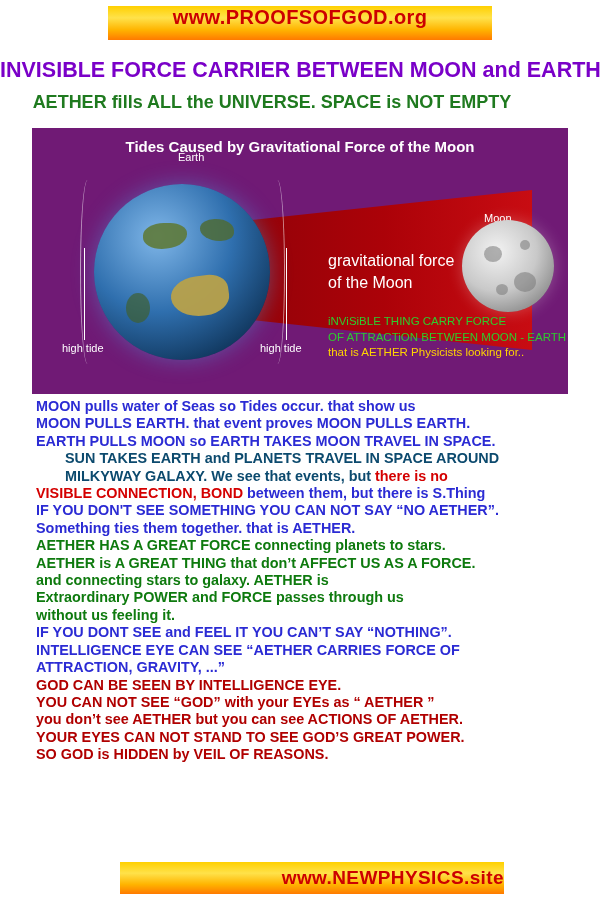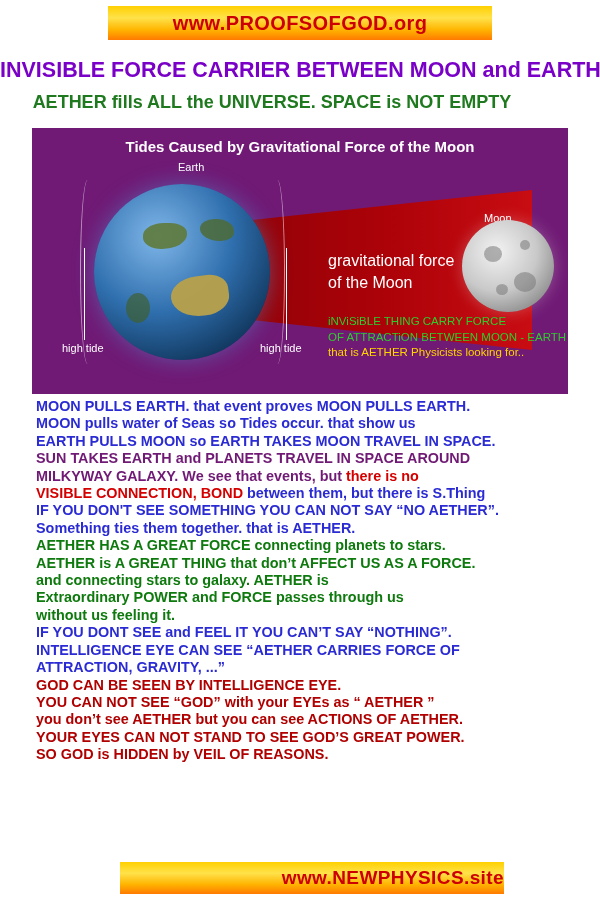--- a/index.html
+++ b/index.html
@@ -8,21 +8,21 @@
     background:#ffffff;
     font-family:"Liberation Sans", sans-serif;
     overflow:hidden;
   }
   .page{position:relative;width:600px;height:900px;}
 
   
   .banner{
     position:absolute;left:108px;top:6px;width:384px;height:34px;
     background:linear-gradient(180deg,#ffd000 0%,#ffe24a 35%,#ffb400 70%,#ff7a00 100%);
-    display:flex;align-items:center;justify-content:center;
+    display:flex;justify-content:center;
   }
   .banner-text{
     font-weight:bold;font-size:20px;color:#cc0000;letter-spacing:.4px;
     white-space:nowrap;
   }
 
   
   .headline{
     position:absolute;left:0;top:58px;width:600px;text-align:center;
     font-weight:bold;font-size:21.5px;color:#7a00c8;white-space:nowrap;
@@ -35,21 +35,21 @@
   
   .figure{
     position:absolute;left:32px;top:128px;width:536px;height:266px;
     background:#701a75;overflow:hidden;
   }
   .fig-title{
     position:absolute;left:0;top:10px;width:536px;text-align:center;
     color:#ffffff;font-weight:bold;font-size:15px;
   }
   .label-earth{
-    position:absolute;left:146px;top:33px;color:#ffffff;font-size:11px;
+    position:absolute;left:146px;top:23px;color:#ffffff;font-size:11px;
   }
   .label-moon{
     position:absolute;left:452px;top:84px;color:#ffffff;font-size:11px;
   }
   
   .cone{
     position:absolute;left:170px;top:62px;width:330px;height:160px;
     background:linear-gradient(90deg,#8e0000 0%,#b00000 55%,#cf0b0b 100%);
     clip-path:polygon(0% 22%, 100% 0%, 100% 100%, 0% 78%);
     opacity:.93;
@@ -96,21 +96,21 @@
   .fig-note .l2{color:#2ecc2e;}
   .fig-note .l3{color:#ffd400;}
 
   
   .body-text{
     position:absolute;left:36px;top:398px;width:560px;
     font-weight:bold;font-size:14.4px;line-height:17.4px;
   }
   .body-text .ln{white-space:nowrap;}
   .c-blue{color:#2b2bd4;}
-  .c-black{color:#701a75;}
+  .c-black{color:#0c4a6e;margin-left:29px;}
   .c-red{color:#d40000;}
   .c-green{color:#0e7a0e;}
   .c-darkred{color:#b00000;}
 
   
   .banner-bottom{
     position:absolute;left:120px;top:862px;width:384px;height:32px;
     background:linear-gradient(180deg,#ffd000 0%,#ffe24a 35%,#ffb400 70%,#ff7a00 100%);
     display:flex;align-items:center;justify-content:flex-end;
   }
@@ -162,22 +162,22 @@
     </div>
 
     <div class="fig-note">
       <div class="l1">iNViSiBLE  THING  CARRY  FORCE</div>
       <div class="l2">OF ATTRACTiON BETWEEN MOON - EARTH</div>
       <div class="l3">that  is  AETHER  Physicists  looking for..</div>
     </div>
   </div>
 
   <div class="body-text" id="body-text">
+      <div class="ln"><span class="c-blue">MOON  pulls  water of Seas  so  Tides  occur. that show us</span></div>
       <div class="ln"><span class="c-blue">MOON  PULLS EARTH. that event proves  MOON PULLS EARTH.</span></div>
-      <div class="ln"><span class="c-blue">MOON  pulls  water of Seas  so  Tides  occur. that show us</span></div>
       <div class="ln"><span class="c-blue">EARTH PULLS  MOON  so  EARTH  TAKES  MOON  TRAVEL IN SPACE.</span></div>
       <div class="ln"><span class="c-black">SUN  TAKES  EARTH and PLANETS  TRAVEL  IN SPACE  AROUND</span></div>
       <div class="ln"><span class="c-black">MILKYWAY  GALAXY. We see that events, but </span><span class="c-red">there is no</span></div>
       <div class="ln"><span class="c-red">VISIBLE  CONNECTION, BOND </span><span class="c-blue">between them, but there is S.Thing</span></div>
       <div class="ln"><span class="c-blue">IF YOU DON'T SEE  SOMETHING  YOU  CAN NOT  SAY  “NO AETHER”.</span></div>
       <div class="ln"><span class="c-blue">Something ties them together. that is AETHER.</span></div>
       <div class="ln"><span class="c-green">AETHER  HAS A GREAT FORCE connecting planets to stars.</span></div>
       <div class="ln"><span class="c-green">AETHER is  A GREAT THING  that don’t AFFECT US AS A FORCE.</span></div>
       <div class="ln"><span class="c-green">and connecting  stars to galaxy.   AETHER  is</span></div>
       <div class="ln"><span class="c-green">Extraordinary POWER and FORCE passes through us</span></div>

